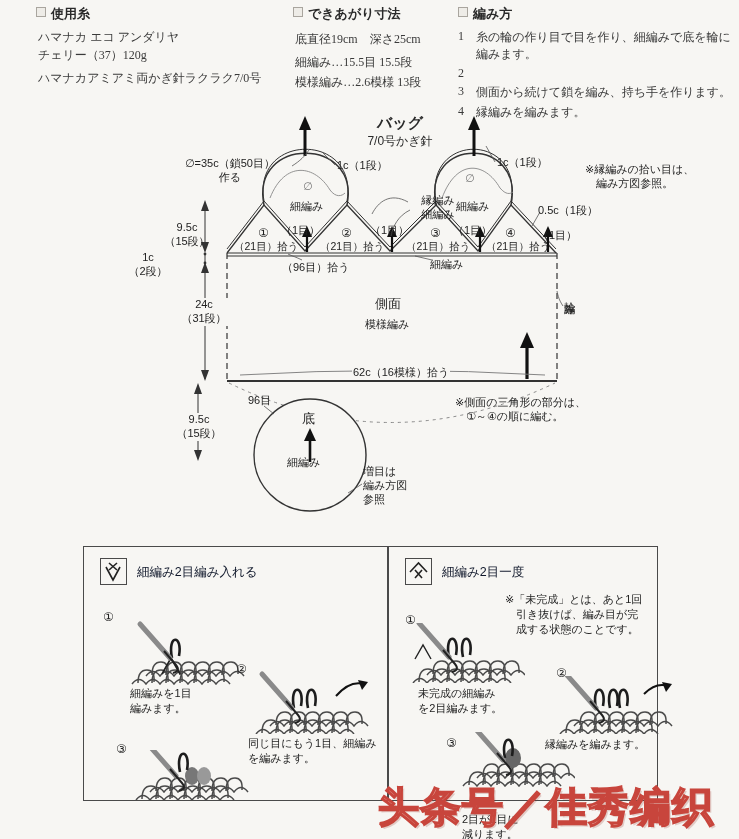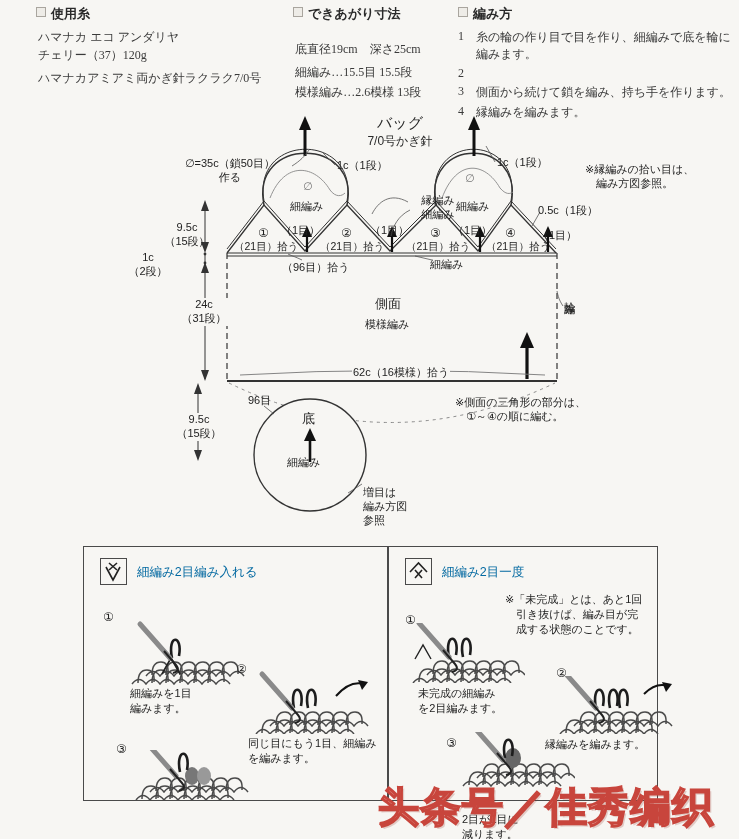--- a/index.html
+++ b/index.html
@@ -15,21 +15,21 @@
   .body-serif{font-family:"Liberation Serif","DejaVu Serif",serif;font-size:12px;color:#3a3a3a;}
   .lbl{position:absolute;font-size:11px;color:#222;line-height:1.25;}
   .sm{font-size:10.5px;}
   .ctr{text-align:center;}
   .dimlbl{background:#f7f6f3;padding:0 1px;}
   .vert{writing-mode:vertical-rl;letter-spacing:2px;}
   .howto-row{display:flex;gap:6px;margin-bottom:3px;}
   .howto-num{width:12px;flex:0 0 12px;}
   .box{position:absolute;border:1.5px solid #4a4a4a;background:transparent;}
   .icon-box{position:absolute;width:25px;height:25px;border:1.5px solid #4a4a4a;}
-  .box-title{position:absolute;font-size:12.5px;color:#0369a1;}
+  .box-title{position:absolute;font-size:12.5px;color:#0f172a;}
   .circnum{position:absolute;font-size:12px;color:#222;}
   .cap{position:absolute;font-size:11px;color:#222;line-height:1.35;white-space:pre-line;}
   .watermark{position:absolute;left:378px;top:780px;width:370px;font-size:41px;font-weight:bold;
      letter-spacing:1px;color:rgba(236,120,110,0.45);
      -webkit-text-stroke:1.6px #c8453c;
      text-shadow:2px 2px 0 rgba(150,55,45,0.22);z-index:9;white-space:nowrap;}
   svg{display:block;}
 </style>
 </head>
 <body>
@@ -63,21 +63,21 @@
 
 <div class="abs" style="left:36px;top:4px;width:250px">
   <div><span class="blt"></span><span class="hdr">使用糸</span></div>
   <div class="body-serif" style="margin:6px 0 0 2px">ハマナカ エコ アンダリヤ</div>
   <div class="body-serif" style="margin:1px 0 0 2px">チェリー（37）120g</div>
   <div class="body-serif" style="margin:6px 0 0 2px;white-space:nowrap">ハマナカアミアミ両かぎ針ラクラク7/0号</div>
 </div>
 
 <div class="abs" style="left:293px;top:4px;width:170px">
   <div><span class="blt"></span><span class="hdr">できあがり寸法</span></div>
-  <div class="body-serif" style="margin:18px 0 0 2px">底直径19cm　深さ25cm</div>
+  <div class="body-serif" style="margin:8px 0 0 2px">底直径19cm　深さ25cm</div>
   <div class="body-serif" style="margin:6px 0 0 2px">細編み…15.5目 15.5段</div>
   <div class="body-serif" style="margin:3px 0 0 2px">模様編み…2.6模様 13段</div>
 </div>
 
 <div class="abs" style="left:458px;top:4px;width:276px">
   <div><span class="blt"></span><span class="hdr">編み方</span></div>
   <div style="margin-top:6px">
     <div class="howto-row body-serif">
         <span class="howto-num">1</span>
         <span class="ml">糸の輪の作り目で目を作り、細編みで底を輪に
@@ -164,21 +164,21 @@
     <path d="M540,102 L532,116"></path>
     <path d="M432,150 L415,146"></path>
     <path d="M302,150 C296,147 292,146 288,144"></path>
     <path d="M563,196 C559,190 558,186 557,181"></path>
     <path d="M264,296 L274,304"></path>
     <path d="M362,374 L348,383"></path>
   </g>
 </svg>
 
 <div class="abs ctr" style="left:340px;top:114px;width:120px">
-  <div style="font-size:15px;font-weight:normal">バッグ</div>
+  <div style="font-size:15px;font-weight:bold">バッグ</div>
   <div style="font-size:12px;margin-top:0">7/0号かぎ針</div>
 </div>
 
 <div class="lbl ml ctr nwz" style="left:166px;top:157px;width:128px">∅=35c（鎖50目）
 作る</div>
 <div class="lbl nw" style="left:337px;top:159px">1c（1段）</div>
 <div class="lbl nw" style="left:497px;top:156px">1c（1段）</div>
 <div class="lbl ctr" style="left:412px;top:194px;width:52px">
   <div>縁編み</div>
   <div>細編み</div>
@@ -218,21 +218,21 @@
 （15段）</div>
 
 <div class="lbl" style="left:375px;top:296px;font-size:13px">側面</div>
 <div class="lbl nw" style="left:365px;top:318px">模様編み</div>
 <div class="lbl vert" style="left:562px;top:293px">輪編み</div>
 <div class="lbl nw dimlbl" style="left:352px;top:366px">62c（16模様）拾う</div>
 
 <div class="lbl" style="left:302px;top:411px;font-size:13px">底</div>
 <div class="lbl nw" style="left:287px;top:456px">細編み</div>
 <div class="lbl nw" style="left:248px;top:394px">96目</div>
-<div class="lbl ml" style="left:363px;top:486px">増目は
+<div class="lbl ml" style="left:363px;top:465px">増目は
 編み方図
 参照</div>
 <div class="lbl ml" style="left:455px;top:396px">※側面の三角形の部分は、
 　①～④の順に編む。</div>
 
 <div class="box" style="left:83px;top:546px;width:303px;height:253px"></div>
 <div class="box" style="left:388px;top:546px;width:268px;height:253px"></div>
 
 <div class="icon-box" style="left:100px;top:558px">
   <svg width="25" height="25" viewBox="0 0 25 25">

